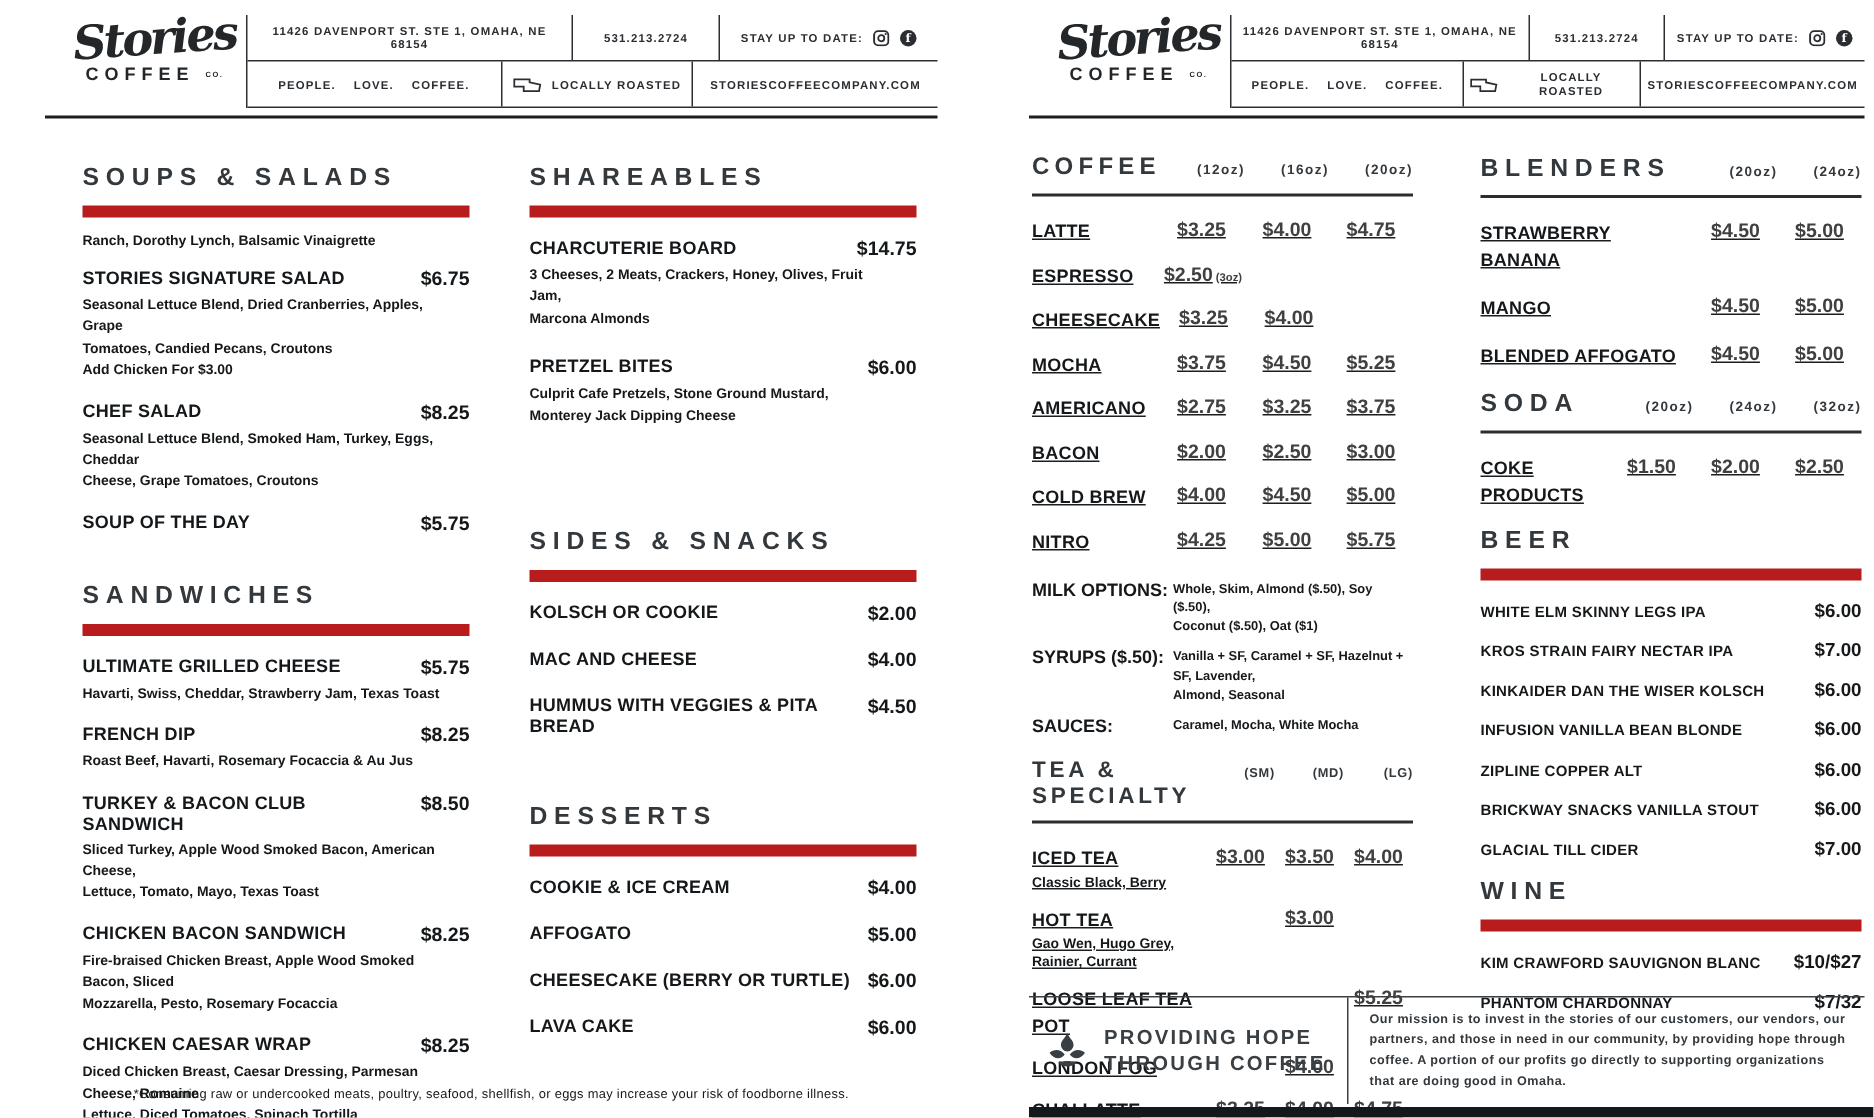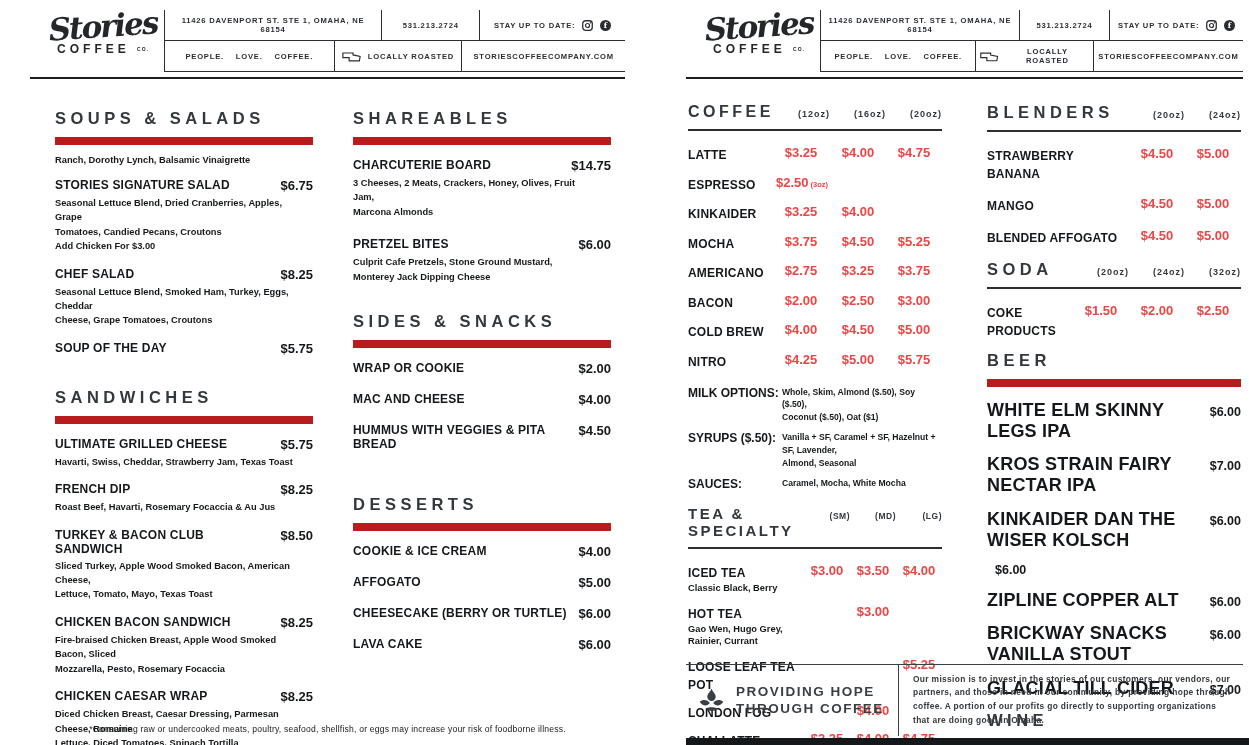--- a/index.html
+++ b/index.html
@@ -54,37 +54,37 @@
   .item-name { flex:1; font-size:12px; font-weight:bold; font-stretch:condensed; letter-spacing:0.2px; color:#15181a; }
   .item-price { font-size:13px; font-weight:bold; font-stretch:condensed; margin-left:8px; color:#15181a; }
   .item-desc { font-size:9.3px; font-weight:bold; color:#15181a; line-height:1.55; margin-top:3px; white-space:pre-line; max-width:242px; }
   .item-desc:empty { display:none; }
 
   
   .sized-head { display:flex; align-items:baseline; border-bottom:2px solid #2a2e32; padding-bottom:8px; }
   .sized-head .sec-title { border-bottom:none; padding-bottom:0; flex:1; }
   .size { width:56px; text-align:right; font-size:9px; font-weight:bold; letter-spacing:1px; color:#33383c; flex-shrink:0; }
   .sized-items { margin-top:14px; }
-  .sized-row { display:flex; align-items:flex-start; margin-bottom:11.5px; }
+  .sized-row { display:flex; align-items:flex-start; margin-bottom:11.5px;text-decoration:underline; }
   .row-main { flex:1; padding-right:2px; }
-  .pcell { width:56px; text-align:center; font-size:13px; font-weight:bold; font-stretch:condensed; color:#ef4444; white-space:nowrap; flex-shrink:0; }
+  .pcell { width:56px; text-align:center; font-size:13px; font-weight:bold; font-stretch:condensed; color:#404040; white-space:nowrap; flex-shrink:0; }
   .pnote { font-style:normal; font-size:7.5px; margin-left:2px; letter-spacing:0; }
   .tea .sec-title { font-size:15px; letter-spacing:2.5px; }
   .tea .size, .tea .pcell { width:46px; }
   .tea .size { font-size:8.5px; letter-spacing:0.5px; }
 
   
   .opts { margin:16px 0 2px 0; }
   .opt-row { display:flex; margin-bottom:7px; }
   .opt-label { width:94px; font-size:12px; font-weight:bold; font-stretch:condensed; color:#15181a; flex-shrink:0; }
   .opt-text { flex:1; font-size:8.6px; font-weight:bold; color:#15181a; line-height:1.5; white-space:pre-line; }
 
   
   .plain-row { display:flex; justify-content:space-between; align-items:baseline; margin-bottom:12.5px; }
-  .plain-row .item-name { font-size:18px; }
+  .plain-row .item-name { font-size:10px; }
   .plain-row .item-price { font-size:12.5px; }
 
   
   .disclaimer {
     position:absolute; left:30px; right:23px; bottom:11px; text-align:center;
     font-size:8.6px; font-weight:normal; color:#15181a; letter-spacing:0.2px;
   }
   .rp-footer {
     position:absolute; left:38px; right:6px; bottom:9px;
     border-top:1.5px solid #3a3f43; display:flex; min-height:60px;
@@ -241,27 +241,27 @@
               <div class="item-head">
                 <span class="item-name">PRETZEL BITES</span>
                 <span class="item-price">$6.00</span>
               </div>
               <div class="item-desc">Culprit Cafe Pretzels, Stone Ground Mustard,
 Monterey Jack Dipping Cheese</div>
             </div>
           </div>
       </section>
 
-      <section class="sec" style="margin-top:28px">
+      <section class="sec" style="margin-top:68px">
         <h2 class="sec-title">SIDES &amp; SNACKS</h2>
         <div class="items">
 
             <div class="item" style="margin-bottom:16px">
               <div class="item-head">
-                <span class="item-name">WRAP OR COOKIE</span>
+                <span class="item-name">KOLSCH OR COOKIE</span>
                 <span class="item-price">$2.00</span>
               </div>
             </div>
 
             <div class="item" style="margin-bottom:16px">
               <div class="item-head">
                 <span class="item-name">MAC AND CHEESE</span>
                 <span class="item-price">$4.00</span>
               </div>
             </div>
@@ -367,21 +367,21 @@
             </div>
 
             <div class="sized-row">
               <div class="row-main"><span class="item-name">ESPRESSO</span></div>
               <span class="pcell"><span>$2.50</span><i class="pnote">(3oz)</i></span>
               <span class="pcell"></span>
               <span class="pcell"></span>
             </div>
 
             <div class="sized-row">
-              <div class="row-main"><span class="item-name">KINKAIDER</span></div>
+              <div class="row-main"><span class="item-name">CHEESECAKE</span></div>
               <span class="pcell"><span>$3.25</span><i class="pnote"></i></span>
               <span class="pcell">$4.00</span>
               <span class="pcell"></span>
             </div>
 
             <div class="sized-row">
               <div class="row-main"><span class="item-name">MOCHA</span></div>
               <span class="pcell"><span>$3.75</span><i class="pnote"></i></span>
               <span class="pcell">$4.50</span>
               <span class="pcell">$5.25</span>
@@ -557,20 +557,21 @@
               <span class="item-name">KROS STRAIN FAIRY NECTAR IPA</span>
               <span class="item-price">$7.00</span>
             </div>
 
             <div class="plain-row">
               <span class="item-name">KINKAIDER DAN THE WISER KOLSCH</span>
               <span class="item-price">$6.00</span>
             </div>
 
             <div class="plain-row">
+              <span class="item-name">INFUSION VANILLA BEAN BLONDE</span>
               <span class="item-price">$6.00</span>
             </div>
 
             <div class="plain-row">
               <span class="item-name">ZIPLINE COPPER ALT</span>
               <span class="item-price">$6.00</span>
             </div>
 
             <div class="plain-row">
               <span class="item-name">BRICKWAY SNACKS VANILLA STOUT</span>

